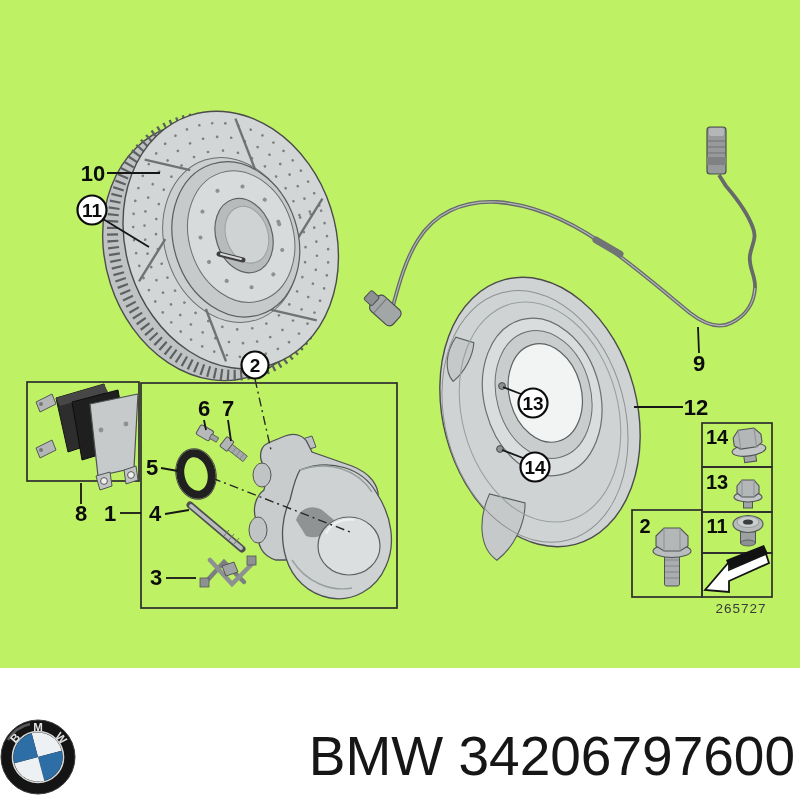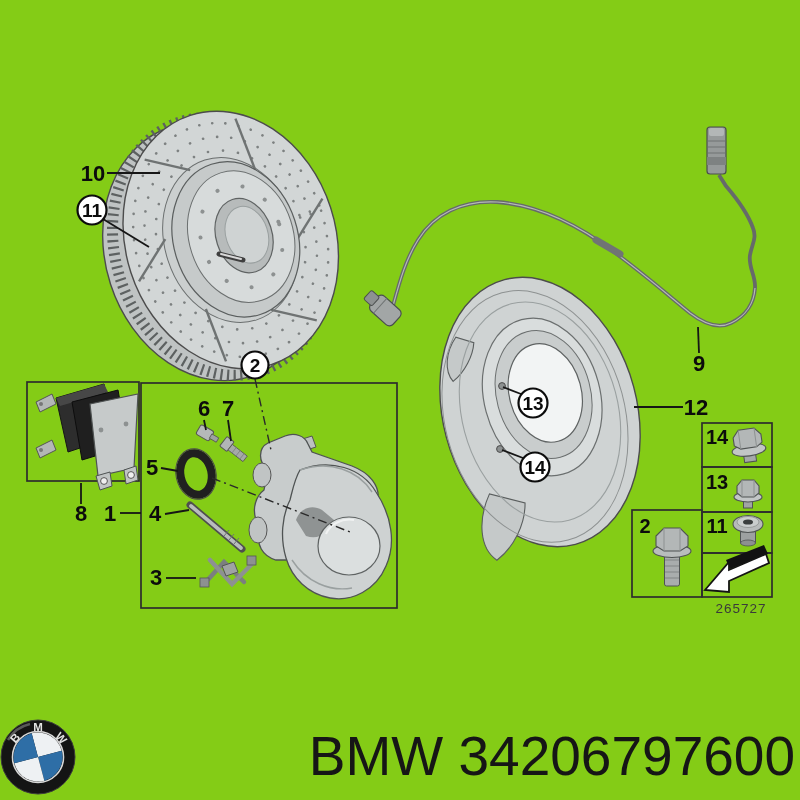--- a/index.html
+++ b/index.html
@@ -1,16 +1,16 @@
 <!DOCTYPE html>
 <html><head>
 <meta charset="utf-8">
 <style>
   html,body{margin:0;padding:0;background:#ffffff;width:800px;height:800px;overflow:hidden;}
-  .stage{position:relative;width:800px;height:800px;background:#84cc16;font-family:"Liberation Sans",sans-serif;}
+  .stage{position:relative;width:800px;height:668px;background:#bef264;font-family:"Liberation Sans",sans-serif;}
   svg{position:absolute;left:0;top:0;}
   .callout{font:bold 22px "Liberation Sans",sans-serif;fill:#0c0c0c;}
   .callout-circled{font:bold 19px "Liberation Sans",sans-serif;fill:#0c0c0c;}
   .hwlabel{font:bold 20px "Liberation Sans",sans-serif;fill:#0c0c0c;}
   .leader{stroke:#161616;stroke-width:1.8;fill:none;}
   .axisline{stroke:#2a2a2a;stroke-width:1.4;fill:none;stroke-dasharray:9 4 2 4;}
   .pbox{fill:none;stroke:#2d2d2d;stroke-width:1.7;}
   .drawnum{font:13.5px "Liberation Sans",sans-serif;fill:#3a3a3a;letter-spacing:1px;}
   .parttext{font:400 55px "Liberation Sans",sans-serif;fill:#161616;}
   .logoletter{font:bold 11.5px "Liberation Sans",sans-serif;fill:#e3e3e3;}

